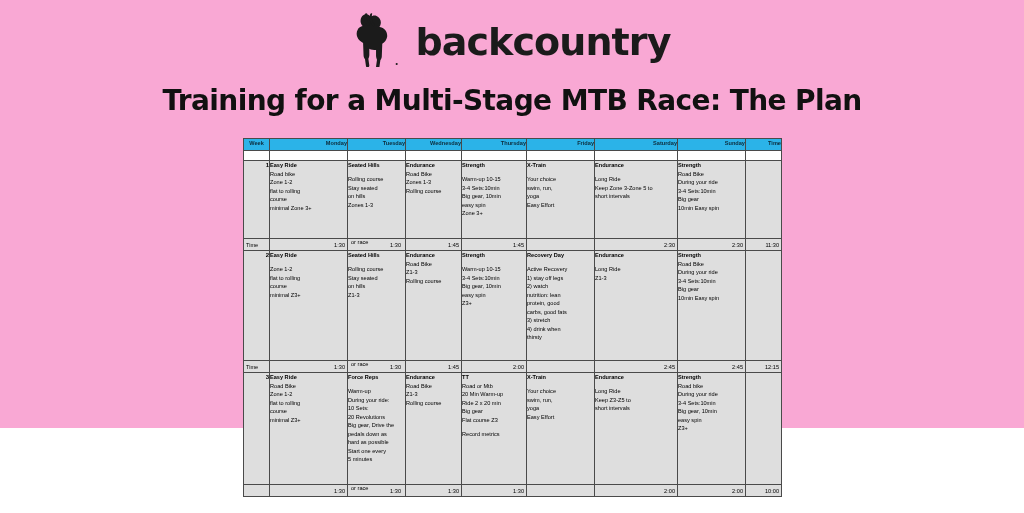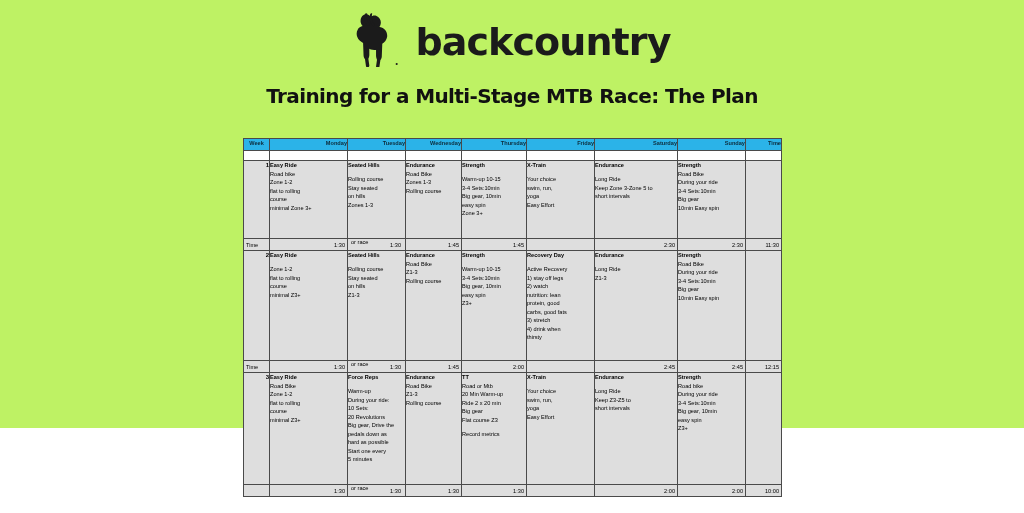--- a/index.html
+++ b/index.html
@@ -12,21 +12,21 @@
     height: 513px;
     overflow: hidden;
     font-family: "Liberation Sans", sans-serif;
     color: #000;
   }
 
   .page {
     position: relative;
     width: 1024px;
     height: 428px;
-    background: #bef264;
+    background: #f9a8d4;
   }
 
   
   .brand {
     position: absolute;
     left: 0;
     top: 12px;
     width: 1024px;
     height: 56px;
     display: flex;
@@ -51,21 +51,21 @@
   }
 
   
   .page-title {
     position: absolute;
     left: 0;
     top: 84px;
     width: 1024px;
     text-align: center;
     font-family: "DejaVu Sans", sans-serif;
-    font-size: 20px;
+    font-size: 28px;
     font-weight: 700;
     letter-spacing: -0.6px;
     color: #111;
   }
 
   
   .table-wrap {
     position: absolute;
     left: 243px;
     top: 138px;

